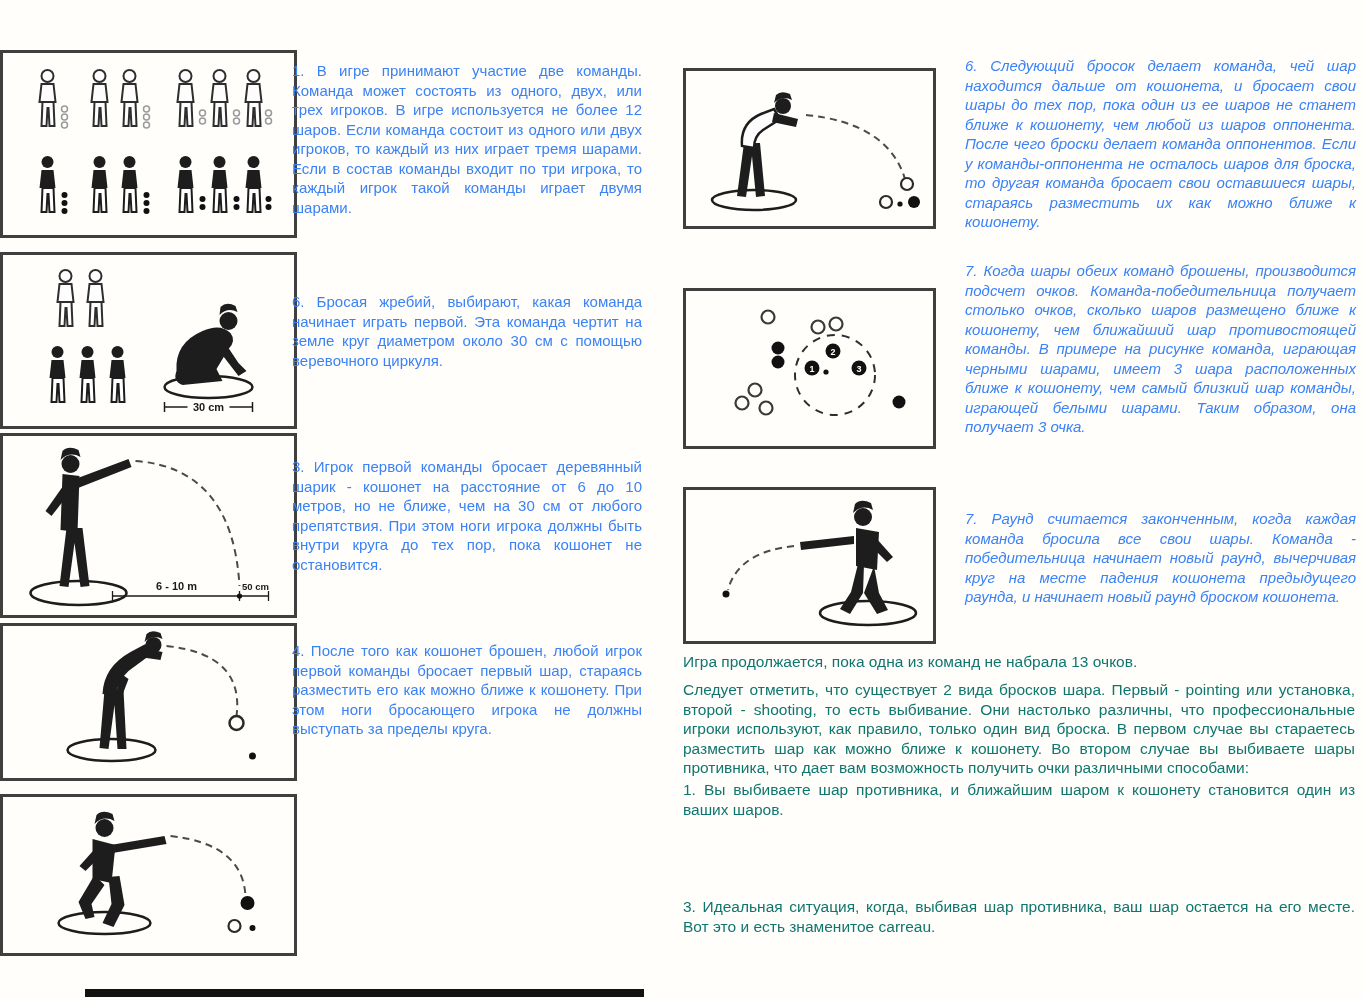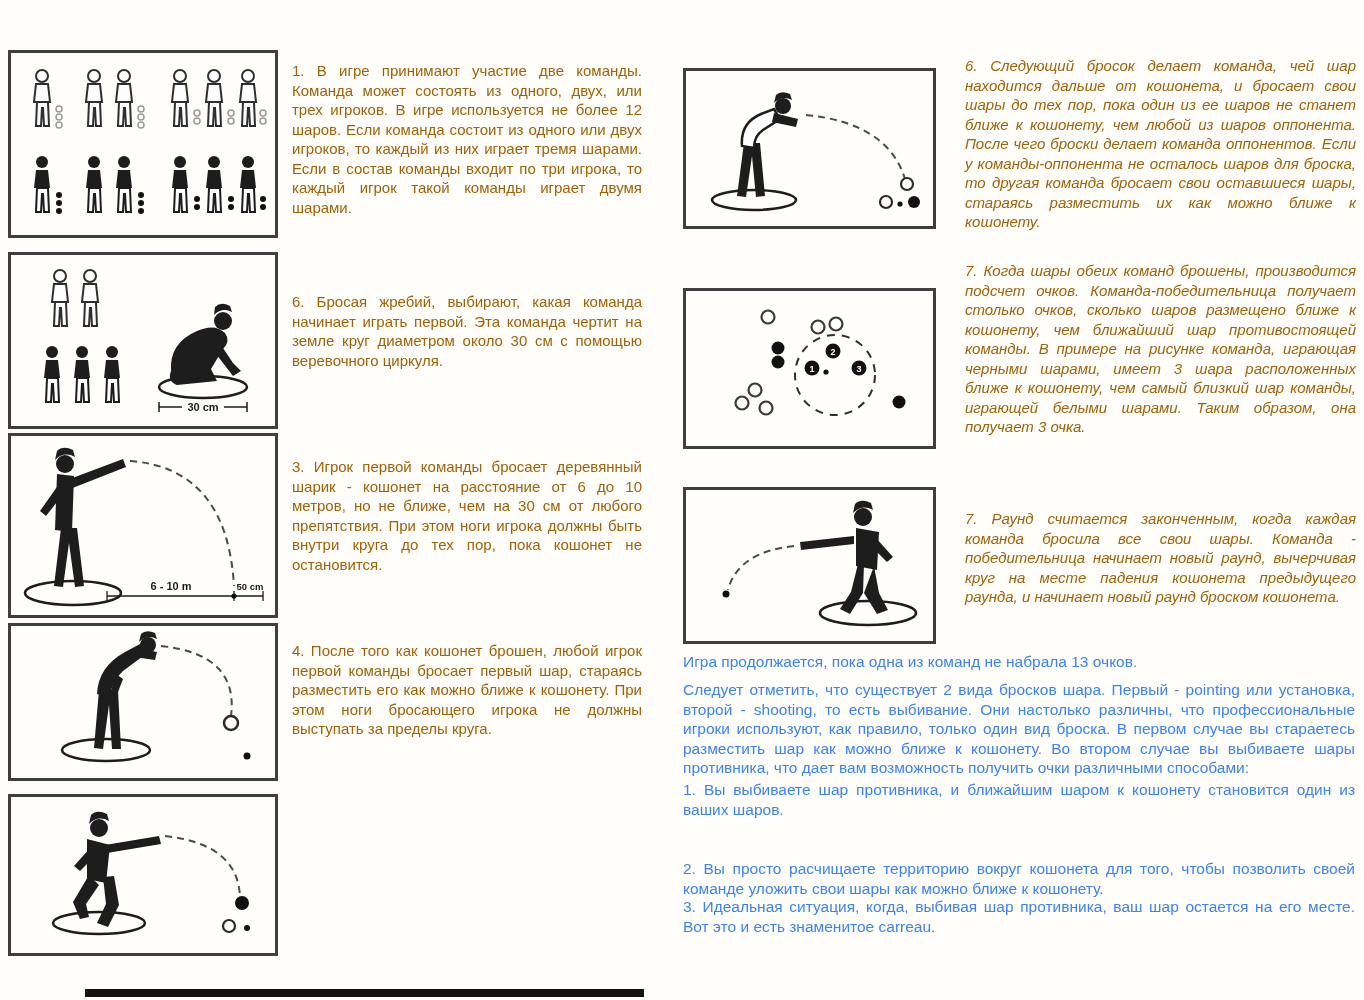--- a/index.html
+++ b/index.html
@@ -1,24 +1,24 @@
 <!DOCTYPE html>
 <html><head>
 <meta charset="utf-8">
 <style>
   html,body{margin:0;padding:0;}
   body{background:#fffefb;font-family:"Liberation Sans",sans-serif;}
   .page{position:relative;width:1364px;height:1000px;background:#fffefb;overflow:hidden;color:#1b1b1b;}
-  .fig-box{position:absolute;left:8px;width:270px;border:3px solid #3f3f3f;background:#fffefb;box-sizing:border-box;}
+  .fig-box{position:absolute;left:0;width:297px;border:3px solid #3f3f3f;background:#fffefb;box-sizing:border-box;}
   .fig-box.right{left:683px;width:253px;}
   .fig-box svg{display:block;width:100%;height:100%;}
-  .step{position:absolute;margin:0;font-size:15px;line-height:19.5px;text-align:justify;color:#a16207;}
+  .step{position:absolute;margin:0;font-size:15px;line-height:19.5px;text-align:justify;color:#3b82f6;}
   .step.left{left:292px;width:350px;}
   .step.rightcol{left:965px;width:391px;font-style:italic;}
-  .closing{position:absolute;left:683px;width:672px;margin:0;font-size:15.5px;line-height:19.5px;text-align:justify;color:#3b82f6;}
+  .closing{position:absolute;left:683px;width:672px;margin:0;font-size:15.5px;line-height:19.5px;text-align:justify;color:#0f766e;}
   .bar{position:absolute;left:85px;top:989px;width:559px;height:8px;background:#121212;}
   svg text{font-family:"Liberation Sans",sans-serif;}
   .measure-label{font-size:11px;font-weight:bold;fill:#1b1b1b;}
   .ballnum{font-size:9px;font-weight:bold;fill:#ffffff;}
 </style>
 </head>
 <body>
 
 <div class="page">
 
@@ -234,17 +234,16 @@
   <p class="step left" style="top:457px">3. Игрок первой команды бросает деревянный шарик - кошонет на расстояние от 6 до 10 метров, но не ближе, чем на 30 см от любого препятствия. При этом ноги игрока должны быть внутри круга до тех пор, пока кошонет не остановится.</p>
   <p class="step left" style="top:641px">4. После того как кошонет брошен, любой игрок первой команды бросает первый шар, стараясь разместить его как можно ближе к кошонету. При этом ноги бросающего игрока не должны выступать за пределы круга.</p>
 
   <p class="step rightcol" style="top:56px">6. Следующий бросок делает команда, чей шар находится дальше от кошонета, и бросает свои шары до тех пор, пока один из ее шаров не станет ближе к кошонету, чем любой из шаров оппонента. После чего броски делает команда оппонентов. Если у команды-оппонента не осталось шаров для броска, то другая команда бросает свои оставшиеся шары, стараясь разместить их как можно ближе к кошонету.</p>
   <p class="step rightcol" style="top:261px">7. Когда шары обеих команд брошены, производится подсчет очков. Команда-победительница получает столько очков, сколько шаров размещено ближе к кошонету, чем ближайший шар противостоящей команды. В примере на рисунке команда, играющая черными шарами, имеет 3 шара расположенных ближе к кошонету, чем самый близкий шар команды, играющей белыми шарами. Таким образом, она получает 3 очка.</p>
   <p class="step rightcol" style="top:509px">7. Раунд считается законченным, когда каждая команда бросила все свои шары. Команда - победительница начинает новый раунд, вычерчивая круг на месте падения кошонета предыдущего раунда, и начинает новый раунд броском кошонета.</p>
 
   <p class="closing" style="top:652px">Игра продолжается, пока одна из команд не набрала 13 очков.</p>
   <p class="closing" style="top:680px">Следует отметить, что существует 2 вида бросков шара. Первый - pointing или установка, второй - shooting, то есть выбивание. Они настолько различны, что профессиональные игроки используют, как правило, только один вид броска. В первом случае вы стараетесь разместить шар как можно ближе к кошонету. Во втором случае вы выбиваете шары противника, что дает вам возможность получить очки различными способами:</p>
   <p class="closing" style="top:780px">1. Вы выбиваете шар противника, и ближайшим шаром к кошонету становится один из ваших шаров.</p>
-  <p class="closing" style="top:859px">2. Вы просто расчищаете территорию вокруг кошонета для того, чтобы позволить своей команде уложить свои шары как можно ближе к кошонету.</p>
   <p class="closing" style="top:897px">3. Идеальная ситуация, когда, выбивая шар противника, ваш шар остается на его месте. Вот это и есть знаменитое carreau.</p>
 
   <div class="bar"></div>
 </div>
 
 </body></html>

